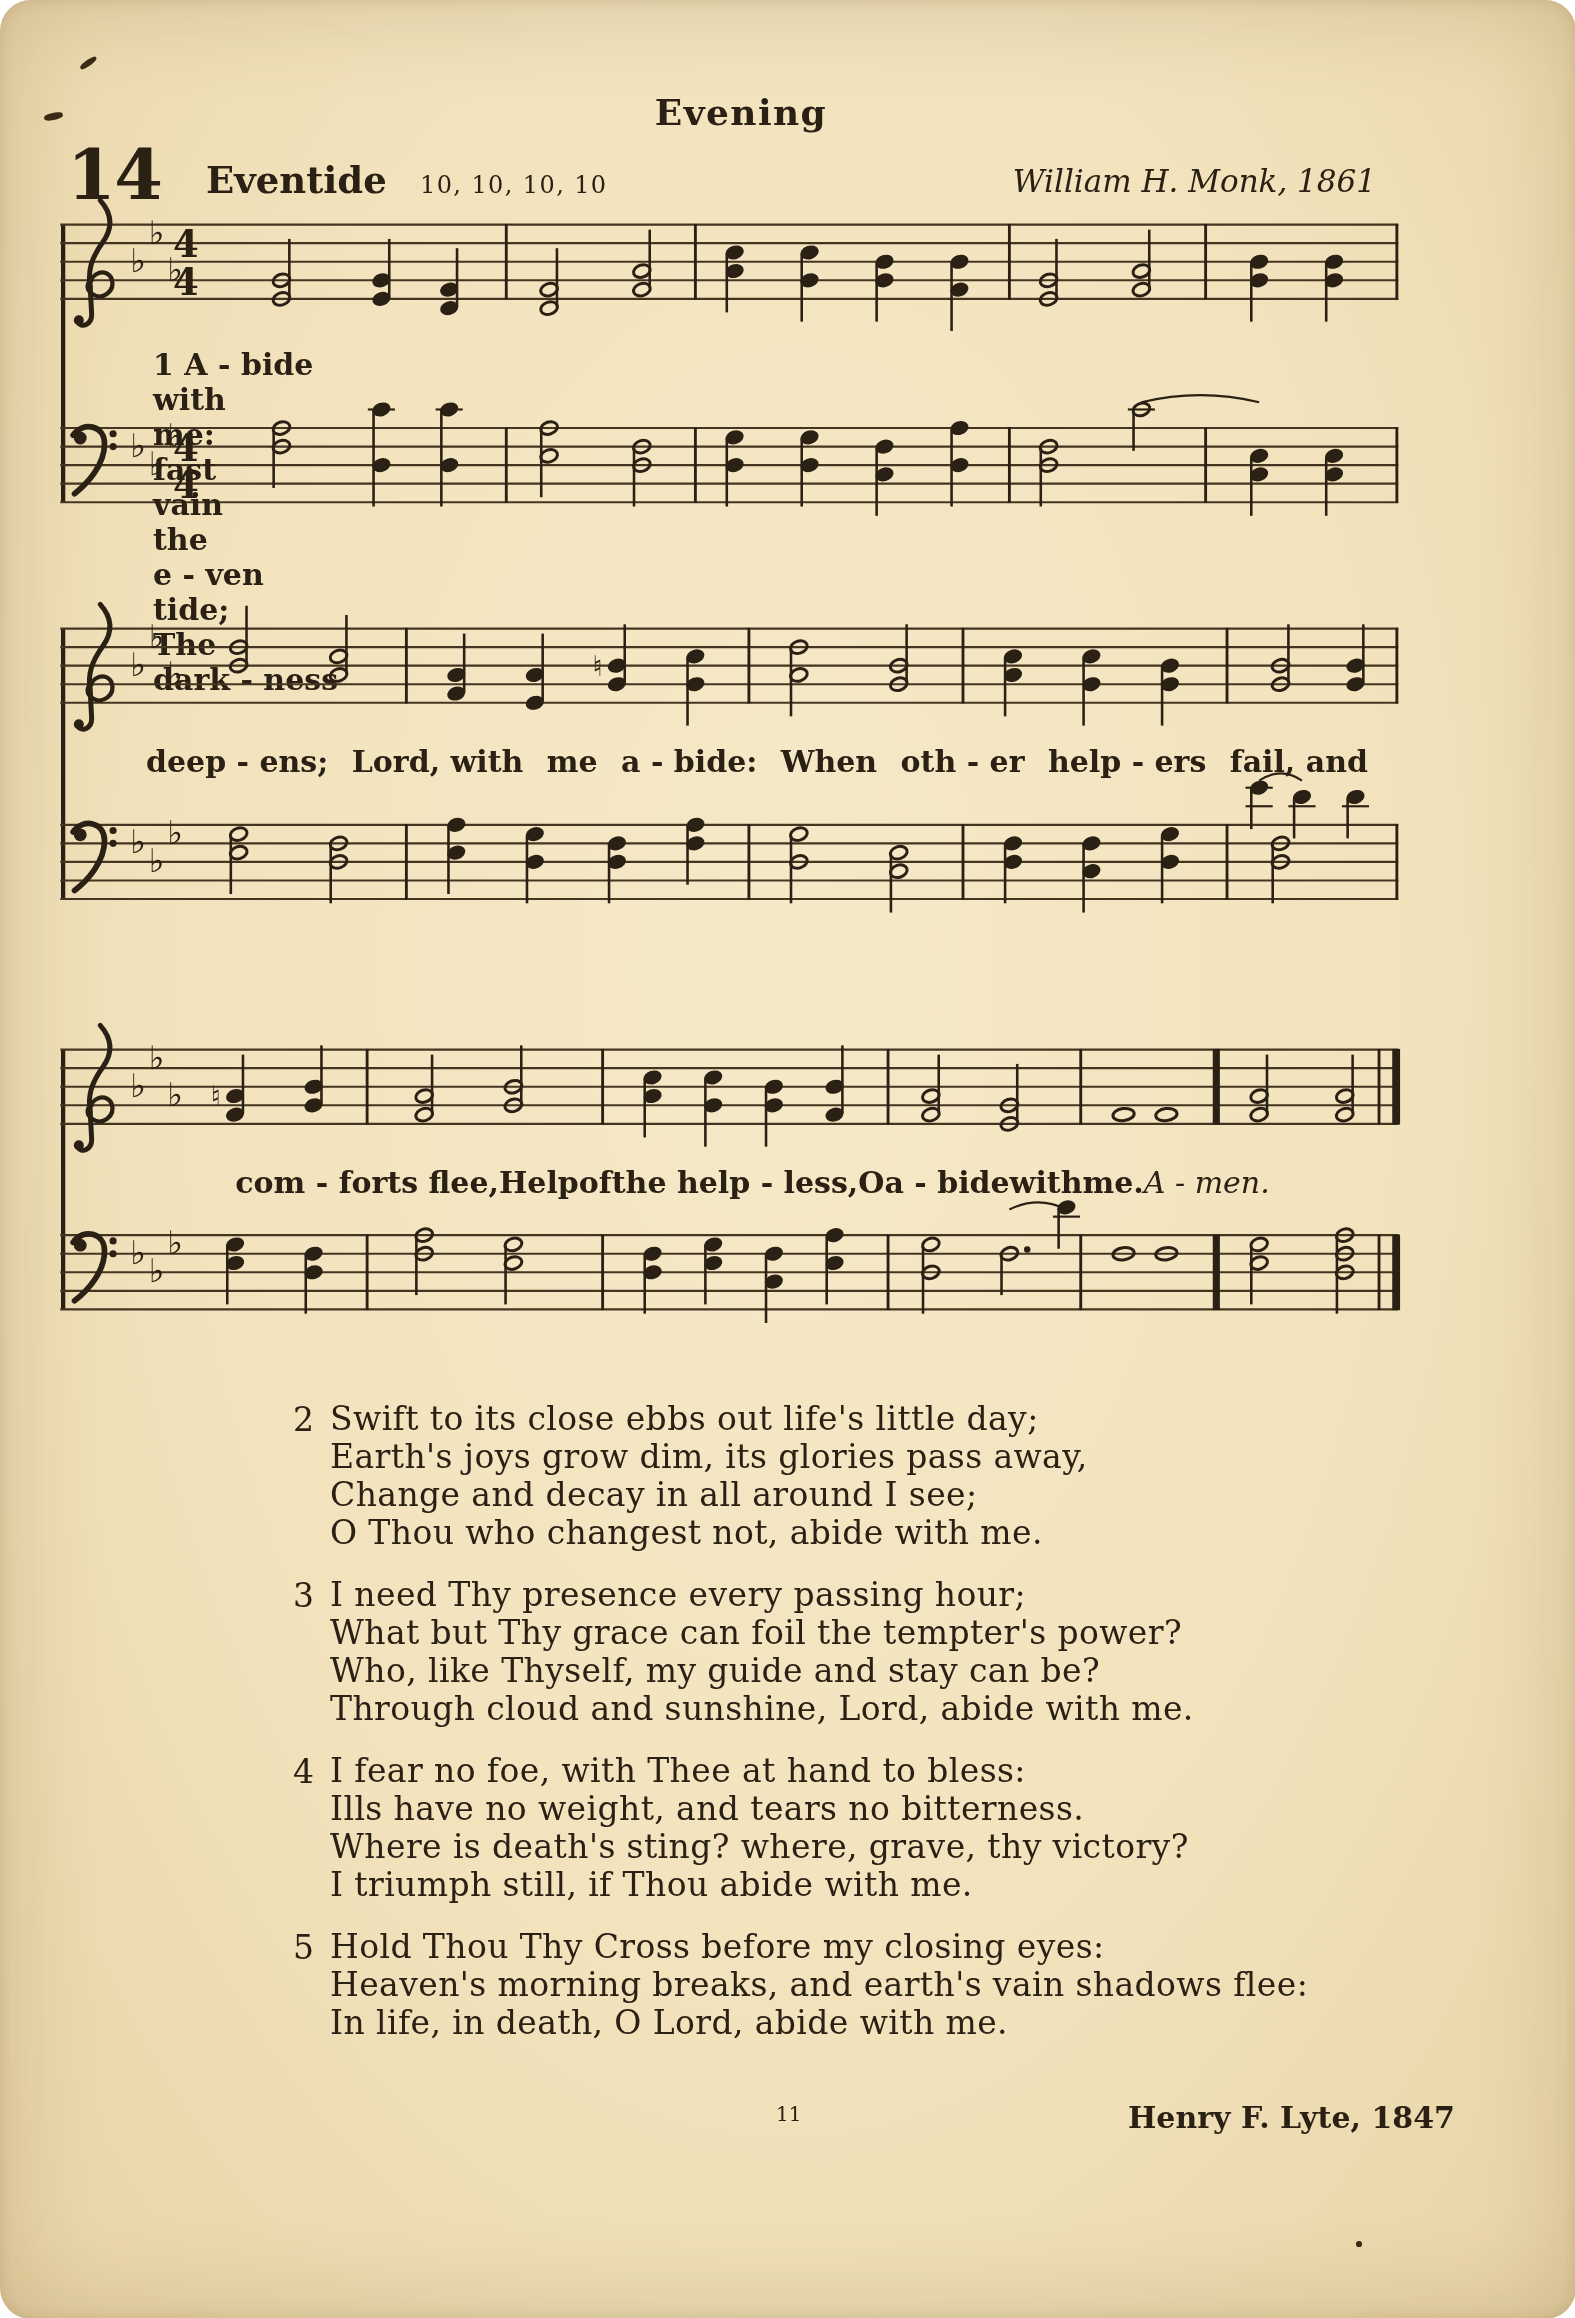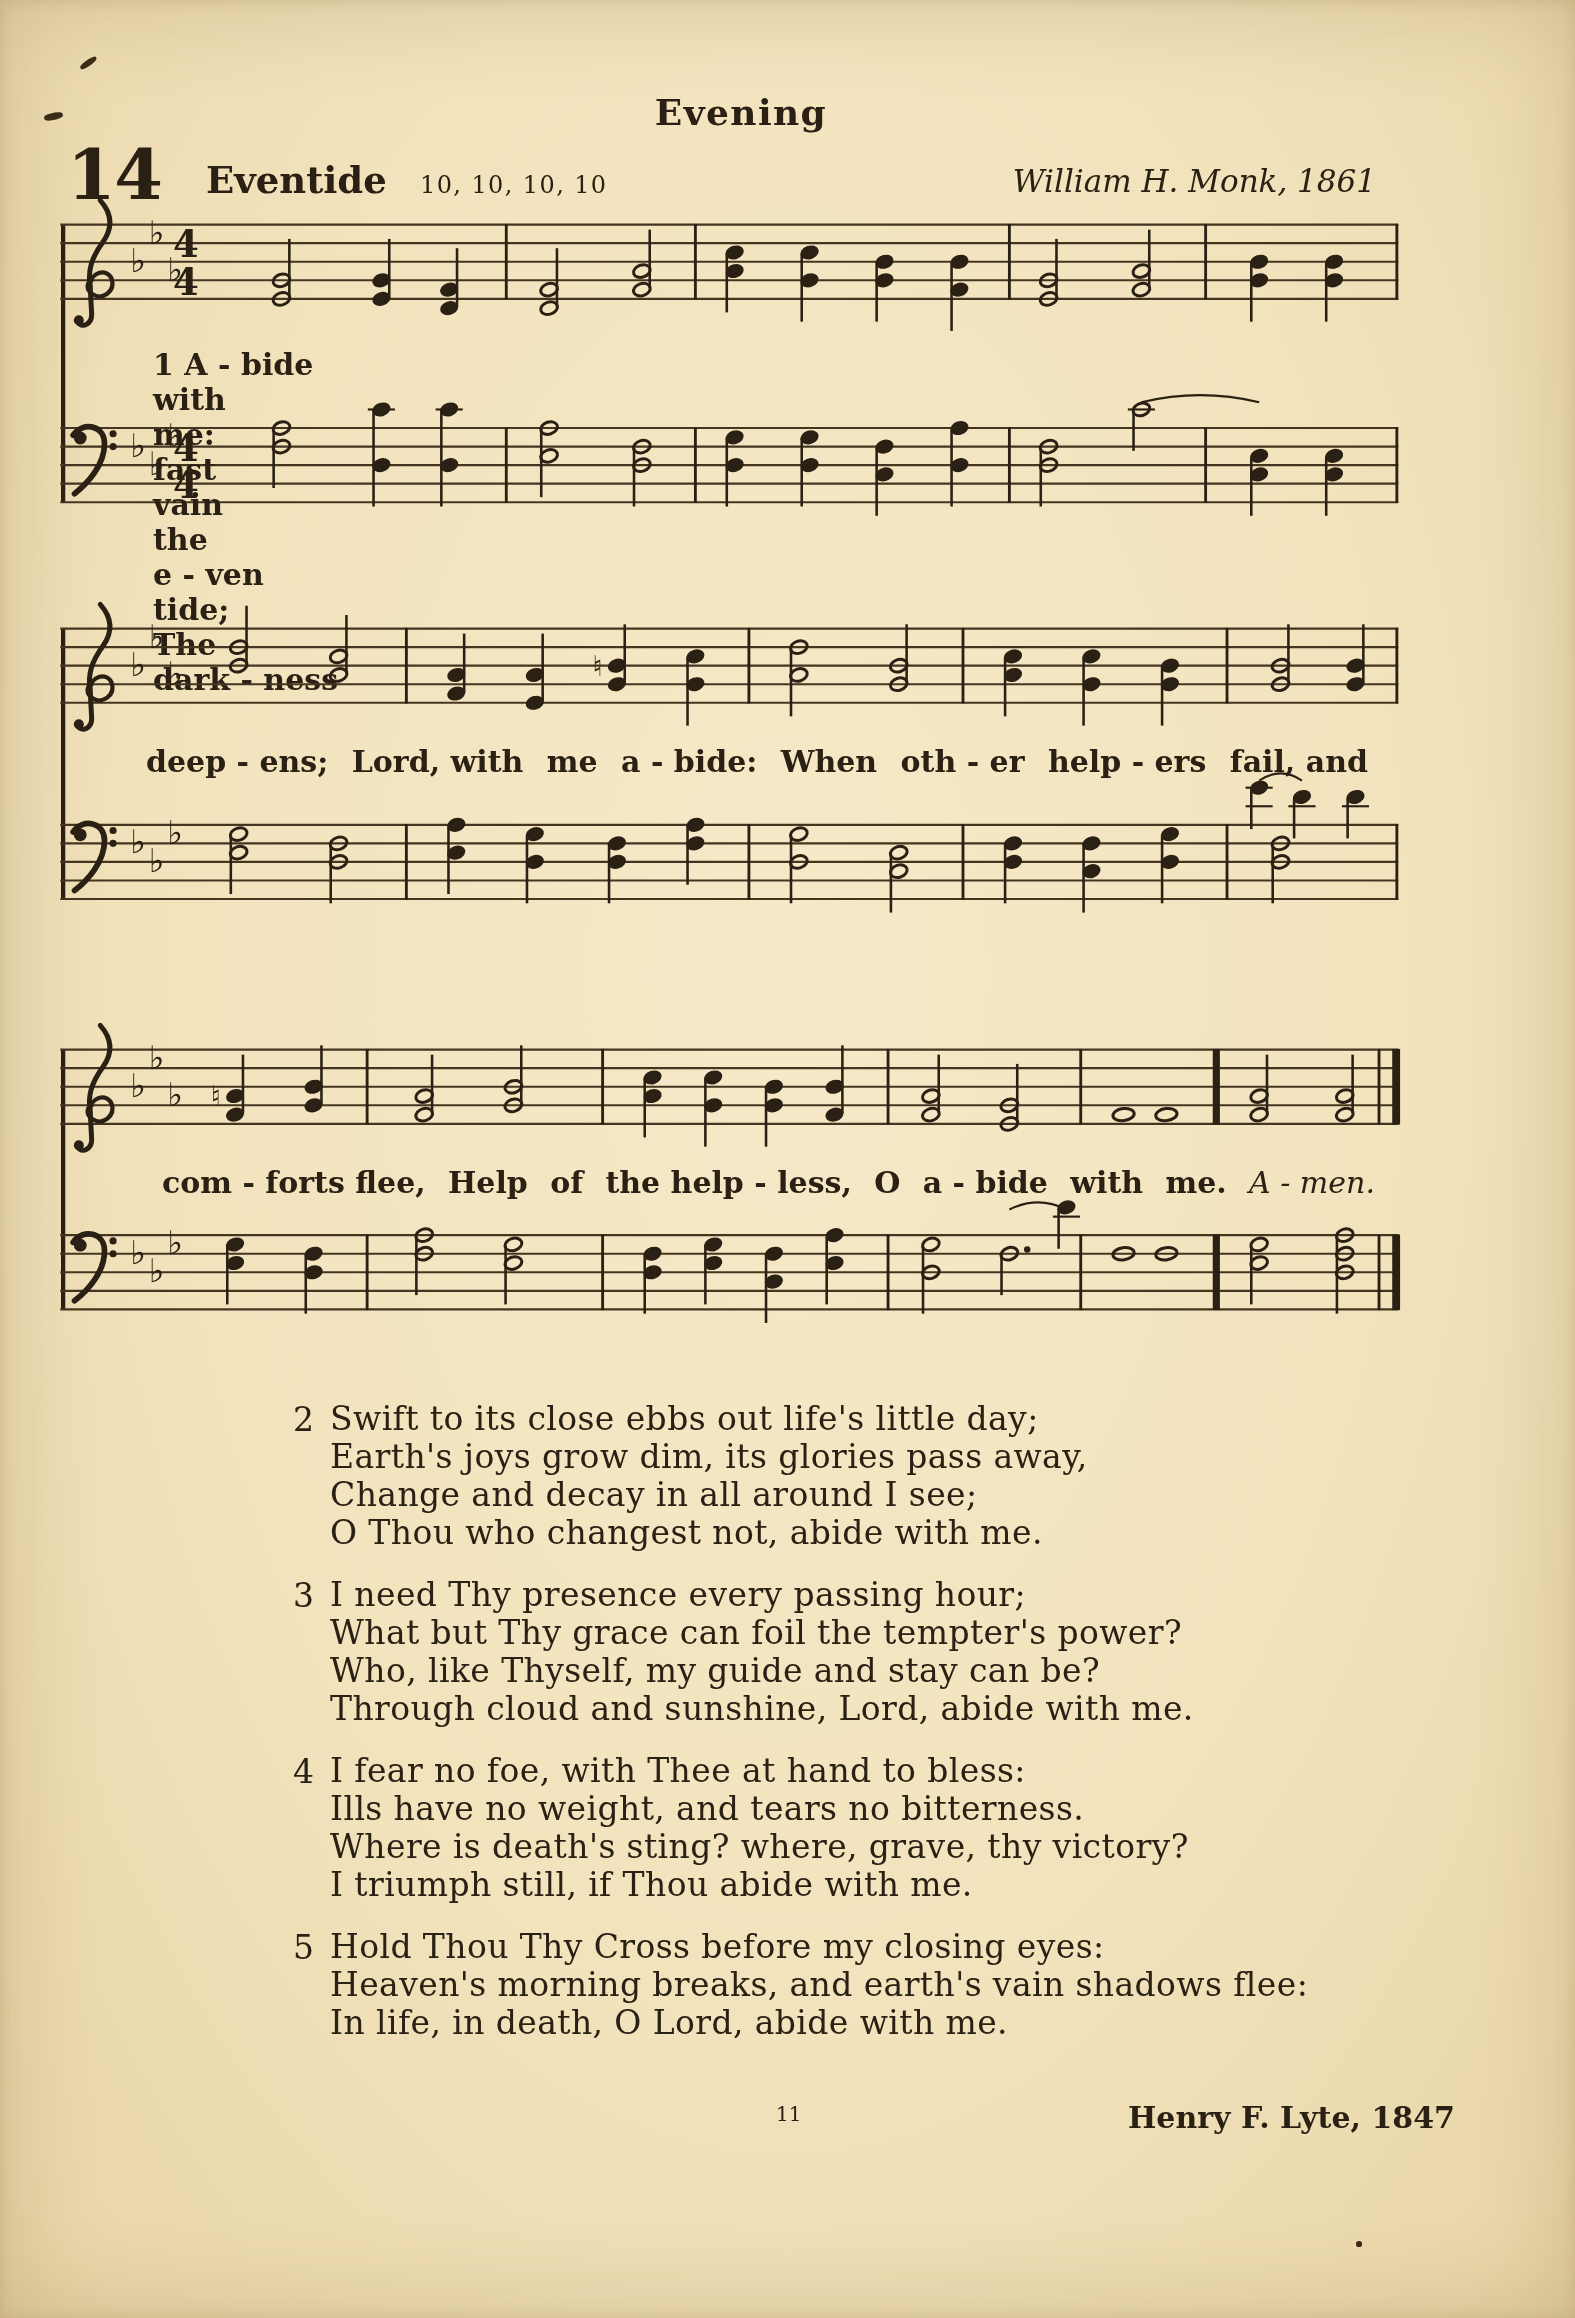--- a/index.html
+++ b/index.html
@@ -1,20 +1,20 @@
 <!DOCTYPE html>
 <html style="font-size:11.4px"><head>
 <meta charset="utf-8">
 <style>
   html,body{margin:0;padding:0;}
   .page{
     position:relative; width:1576px; height:2319px; overflow:hidden;
     background: radial-gradient(ellipse at 50% 42%, #f6e9c8 0%, #f2e3bd 55%, #e8d4a6 100%);
     box-shadow: inset 0 0 100px rgba(95,65,22,.20), inset 0 0 13px rgba(95,65,22,.14);
-    font-family:"DejaVu Serif","Liberation Serif",serif; color:#2a2013;
+    font-family:"DejaVu Serif","Liberation Serif",serif; color:#2a2013;border-radius:31px;
   }
   .abs{position:absolute;}
   #section-title{top:91px; left:calc(50% - 47px); transform:translateX(-50%);
     font-size:36px; font-weight:bold; letter-spacing:1.4px;}
   #hymn-number{top:140px; left:67px; font-size:70px; font-weight:bold; line-height:1; letter-spacing:-1.4px;}
   #tune-name{top:158px; left:206px; font-size:37px; font-weight:bold;}
   #meter{top:171px; left:420px; font-size:24px; letter-spacing:1.4px;}
   #composer-credit{top:163px; right:200px; font-size:31px; font-style:italic;}
   .system-svg{position:absolute; left:46px; width:1363px; overflow:visible;}
   .lyric-line{
@@ -667,21 +667,21 @@
         </g>
         <g>
           <ellipse cx="1820" cy="290" rx="12" ry="8.5" transform="rotate(-18 1820 290)" fill="none" stroke="#2a2013" stroke-width="4.2"></ellipse>
           <ellipse cx="1820" cy="316" rx="12" ry="8.5" transform="rotate(-18 1820 316)" fill="none" stroke="#2a2013" stroke-width="4.2"></ellipse>
           <ellipse cx="1820" cy="342" rx="12" ry="8.5" transform="rotate(-18 1820 342)" fill="none" stroke="#2a2013" stroke-width="4.2"></ellipse>
           <line x1="1809" y1="292" x2="1809" y2="400" stroke="#2a2013" stroke-width="3.6"></line>
         </g>
         <path d="M 1350,254 Q 1390,234 1430,254" fill="none" stroke="#2a2013" stroke-width="3"></path>
       </g>
     </svg>
-  <div class="lyric-line" id="lyric-3" style="top: 1165px; left: 162px; width: 1213px;">
+  <div class="lyric-line" id="lyric-3" style="top: 1165px; left: 146px; width: 1213px; justify-content: center;">
       <span>com - forts flee,</span>
       <span>Help</span>
       <span>of</span>
       <span>the help - less,</span>
       <span>O</span>
       <span>a - bide</span>
       <span>with</span>
       <span>me.</span>
       <span class="amen">A - men.</span>
     </div>

